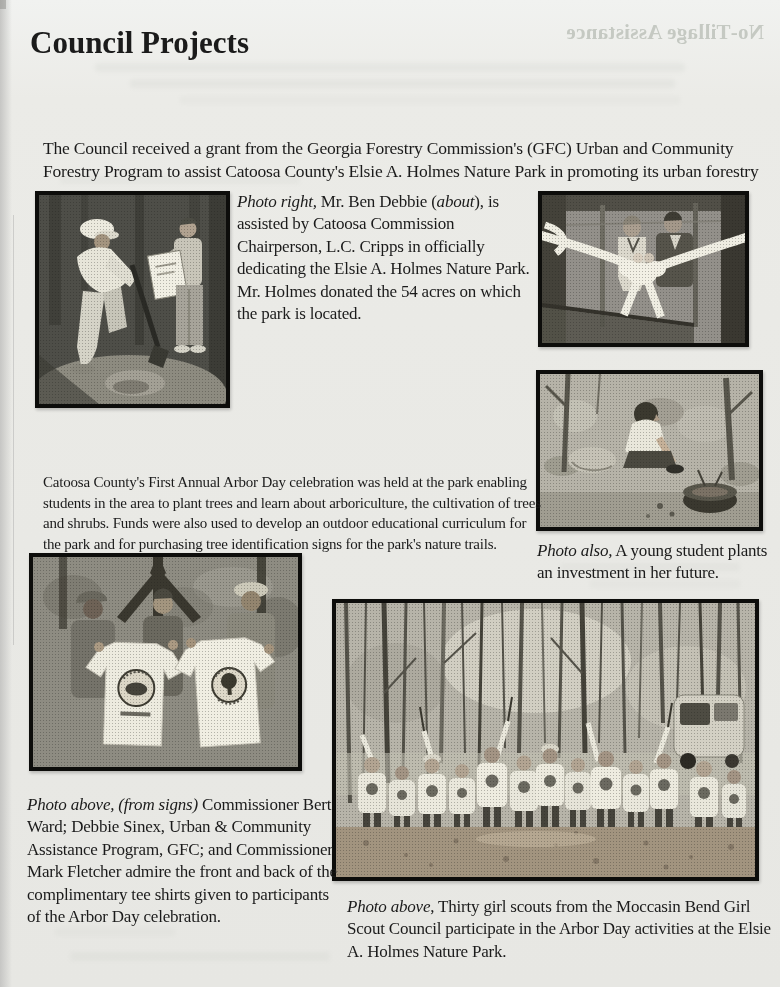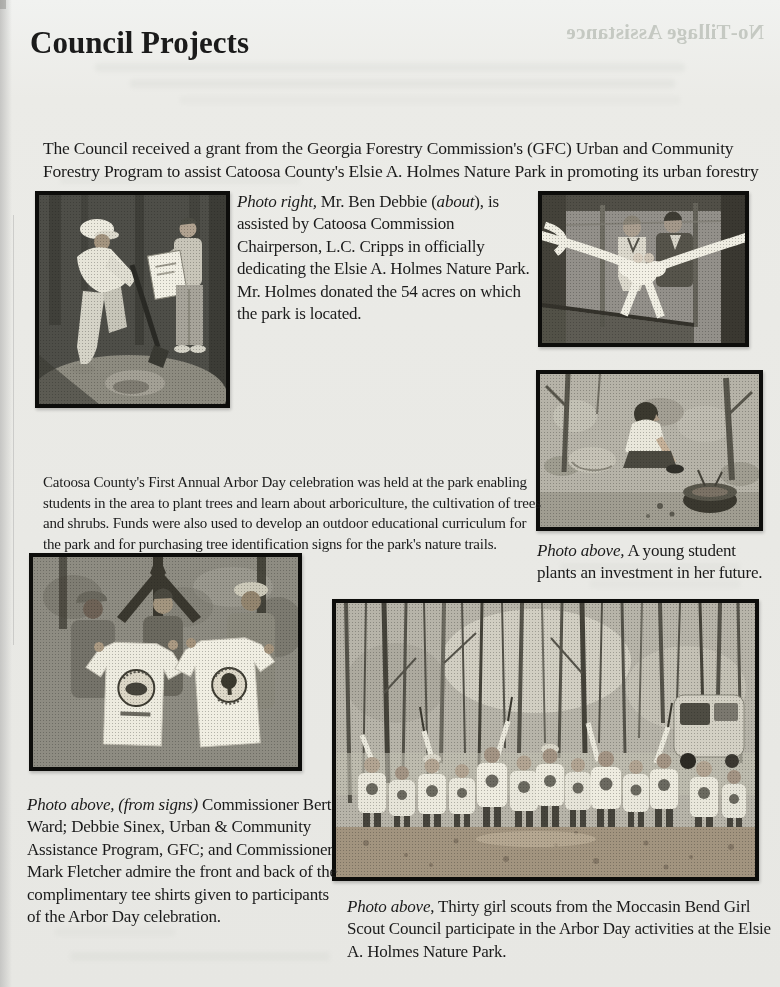--- a/index.html
+++ b/index.html
@@ -196,21 +196,21 @@
         <ellipse cx="170" cy="118" rx="18" ry="5" fill="#7b7265"></ellipse>
         <line x1="165" y1="112" x2="158" y2="96" stroke="#45433a" stroke-width="2"></line>
         <line x1="175" y1="112" x2="182" y2="98" stroke="#45433a" stroke-width="2"></line>
       </g>
       <circle cx="120" cy="132" r="3" fill="#5c5a50"></circle>
       <circle cx="132" cy="140" r="2.5" fill="#5c5a50"></circle>
       <circle cx="108" cy="142" r="2" fill="#6b695f"></circle>
     </svg>
   </figure>
 
-  <p class="cap cap-student"><span class="it">Photo above,</span><span> A young student plants an investment in her future.</span></p>
+  <p class="cap cap-student"><span class="it">Photo also,</span><span> A young student plants an investment in her future.</span></p>
 
   <p class="bodytext">Catoosa County's First Annual Arbor Day celebration was held at the park enabling students in the area to plant trees and learn about arboriculture, the cultivation of trees and shrubs. Funds were also used to develop an outdoor educational curriculum for the park and for purchasing tree identification signs for the park's nature trails.</p>
 
   <figure class="photo ph4" aria-label="Officials holding complimentary Arbor Day tee shirts">
     <svg width="265" height="210" viewBox="0 0 265 210">
       <rect width="265" height="210" fill="#8e8c82"></rect>
       <ellipse cx="40" cy="40" rx="30" ry="22" fill="#757369" opacity=".6"></ellipse>
       <ellipse cx="200" cy="30" rx="40" ry="20" fill="#a5a399" opacity=".5"></ellipse>
       <ellipse cx="95" cy="25" rx="26" ry="16" fill="#a0teaa" opacity="0"></ellipse>
       <ellipse cx="150" cy="50" rx="30" ry="20" fill="#7b7970" opacity=".5"></ellipse>

